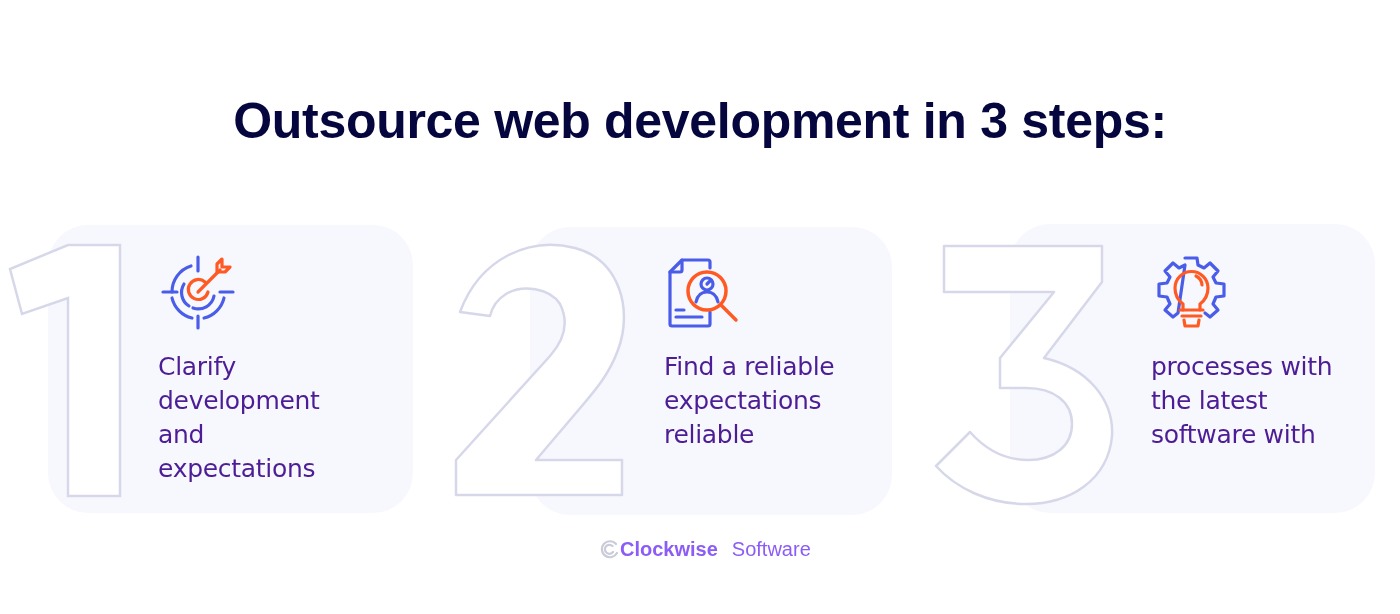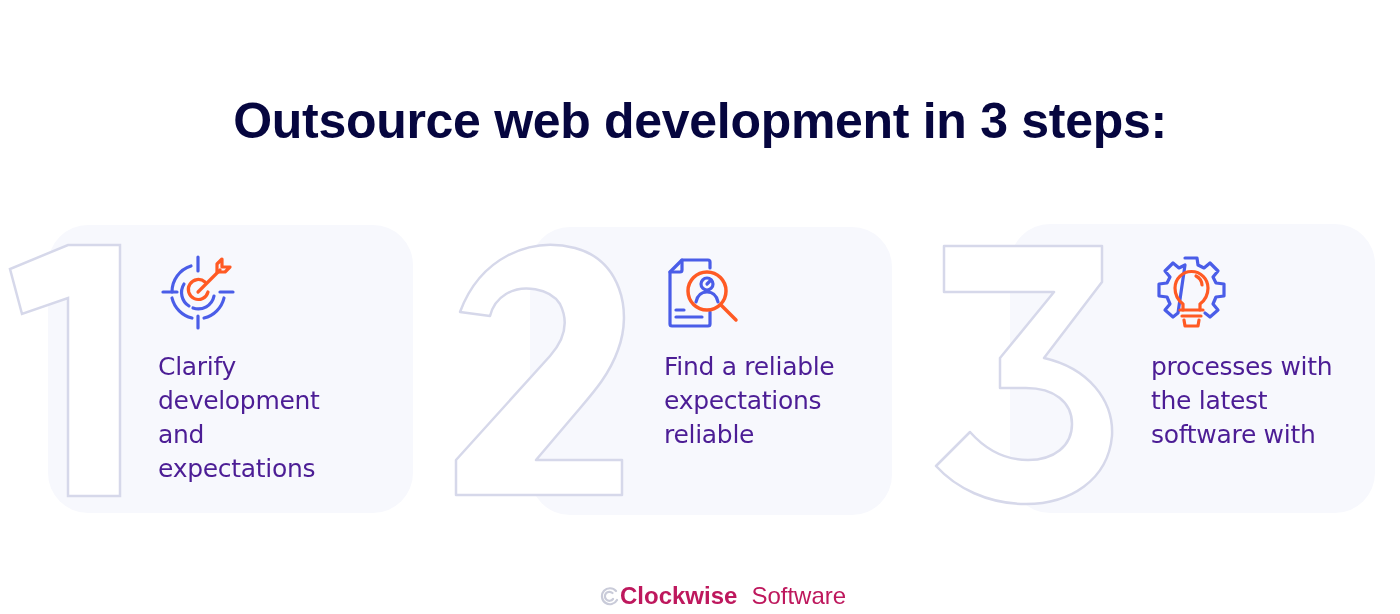--- a/index.html
+++ b/index.html
@@ -3,21 +3,21 @@
 <meta charset="utf-8">
 <style>
   html,body{margin:0;padding:0;}
   body{width:1400px;height:614px;background:#ffffff;position:relative;overflow:hidden;font-family:"Liberation Sans",sans-serif;}
   .title{position:absolute;left:0;top:92px;width:1400px;text-align:center;font-size:50px;font-weight:bold;color:#06063f;letter-spacing:-0.3px;}
   .card{position:absolute;background:#f7f8fd;border-radius:40px;}
   .num{position:absolute;}
   .icon{position:absolute;width:80px;height:80px;}
   .text{position:absolute;font-size:25px;line-height:34px;color:#4c1d95;font-family:"DejaVu Sans",sans-serif;font-weight:normal;letter-spacing:-0.3px;}
   .text span{display:block;white-space:nowrap;}
-  .footer{position:absolute;left:600px;top:584px;height:24px;display:flex;align-items:center;color:#be185d;font-size:24px;}
+  .footer{position:absolute;left:600px;top:537px;height:24px;display:flex;align-items:center;color:#8b5cf6;font-size:20px;}
   .footer .b{font-weight:bold;}
   .footer .s{margin-left:14px;}
 </style>
 </head>
 <body>
 
 <div class="title">Outsource web development in 3 steps:</div>
 
 <div class="card" style="left:48px;top:225px;width:365px;height:288px;"></div>
 <svg class="num" style="left:6px;top:240px;" width="120" height="262" viewBox="0 0 120 262">

